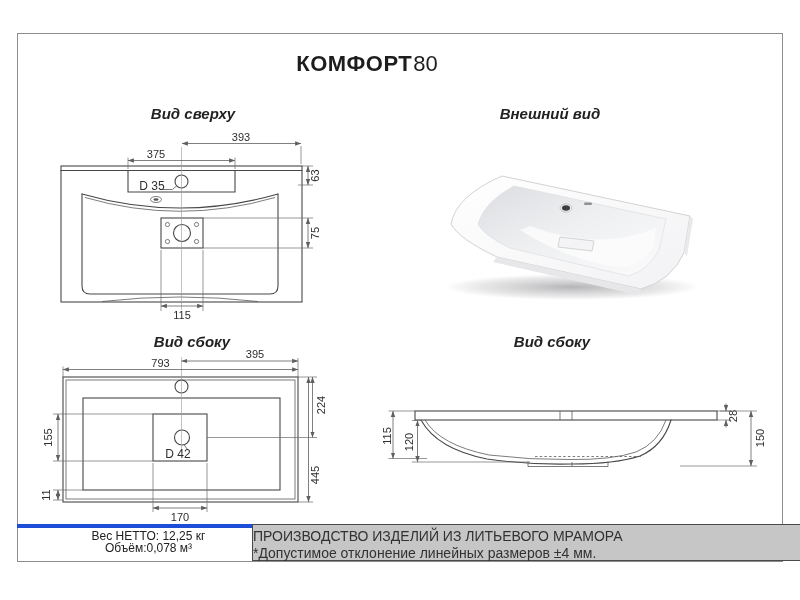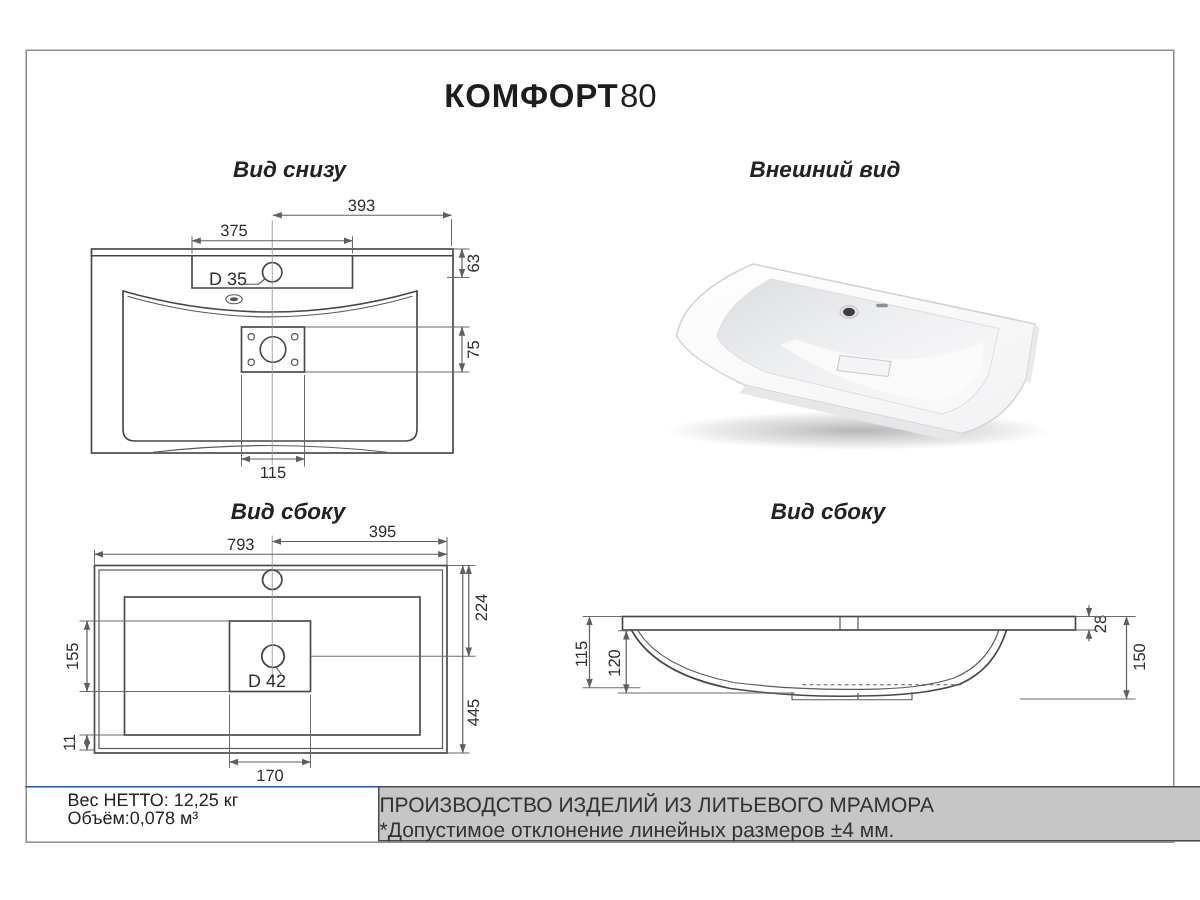--- a/index.html
+++ b/index.html
@@ -15,39 +15,39 @@
           font-style:italic;font-weight:bold;font-size:15px;color:#222;}
   svg{position:absolute;overflow:visible;}
   .ln{stroke:#474747;stroke-width:1.1;fill:none;stroke-linecap:round;}
   .thin{stroke:#5a5a5a;stroke-width:.8;fill:none;}
   .dimln{stroke:#5f5f5f;stroke-width:.8;fill:none;}
   .ext{stroke:#6a6a6a;stroke-width:.7;fill:none;}
   .cl{stroke:#9a9a9a;stroke-width:.6;fill:none;}
   .dim{font-family:"Liberation Sans",sans-serif;font-size:11px;fill:#2e2e2e;}
   .dlabel{font-family:"Liberation Sans",sans-serif;font-size:12px;fill:#2e2e2e;}
   #footer-left{position:absolute;left:17px;top:524px;width:235px;height:37px;
-               border-top:1px solid #1d4ed8;box-sizing:border-box;
-               padding:2px 0 0 28px;font-size:12px;line-height:12.4px;color:#222;}
+               border-top:4px solid #1d4ed8;box-sizing:border-box;
+               padding:2px 0 0 28px;font-size:12px;line-height:12.4px;color:#222;text-align:center;}
   #footer-right{position:absolute;left:252px;top:524px;width:638px;height:37px;
                 background:#c6c6c6;border:1px solid #4a4a4a;box-sizing:border-box;
                 text-align:left;color:#323232;}
   #footer-right .l1{font-size:14px;margin-top:3px;}
   #footer-right .l2{font-size:14px;margin-top:1px;}
 </style>
 </head>
 <body>
 
 <div id="page">
   <div id="frame"></div>
 
   <div id="main-title">
     <span class="model">КОМФОРТ</span><span class="size">80</span>
   </div>
 
-  <div class="vtitle" style="left:193px;top:105px">Вид снизу</div>
+  <div class="vtitle" style="left:193px;top:105px">Вид сверху</div>
   <div class="vtitle" style="left:550px;top:105px">Внешний вид</div>
   <div class="vtitle" style="left:192px;top:333px">Вид сбоку</div>
   <div class="vtitle" style="left:552px;top:333px">Вид сбоку</div>
 
   <svg style="left:40px;top:130px" width="300" height="195" viewBox="40 130 300 195">
     <defs>
       <marker id="arr" viewBox="0 0 10 10" refX="9.2" refY="5" markerWidth="8" markerHeight="8" orient="auto-start-reverse">
         <path d="M0,1.6 L9.5,5 L0,8.4 z" fill="#5f5f5f"></path>
       </marker>
     </defs>

